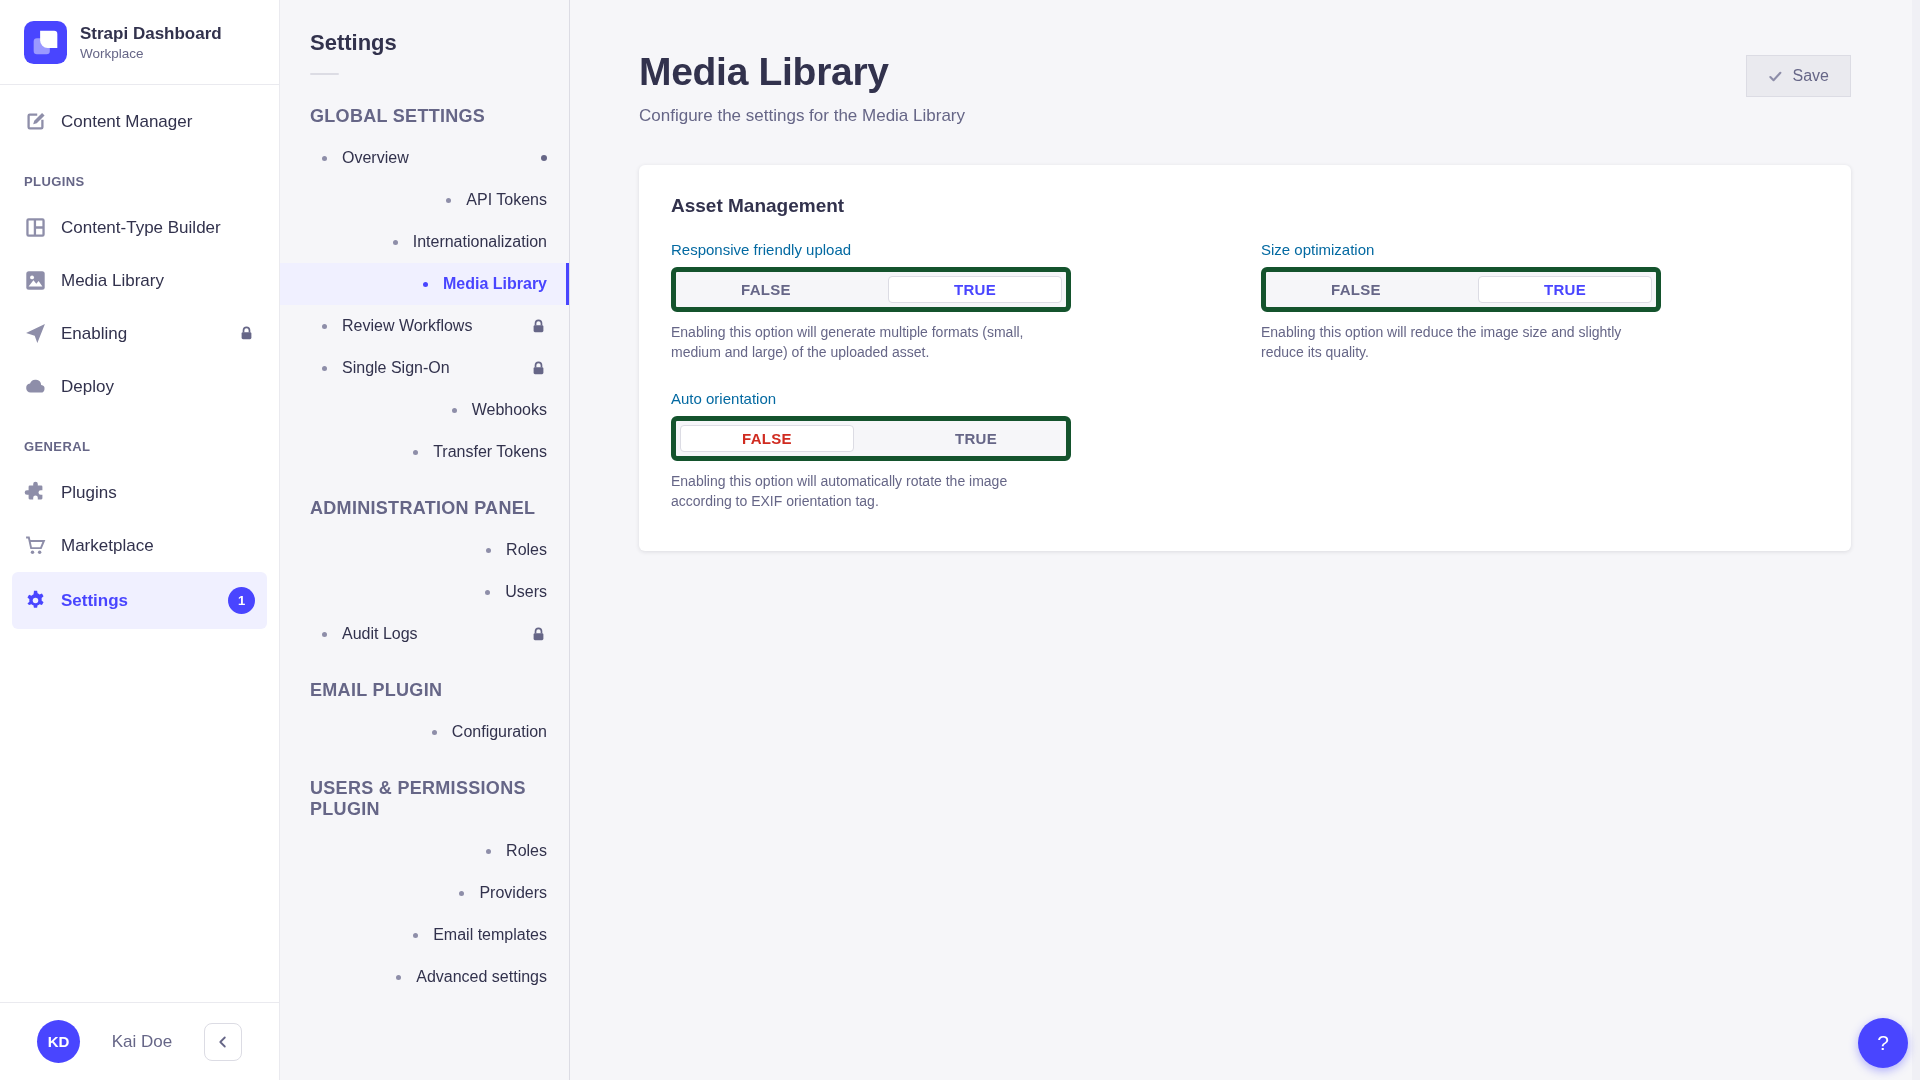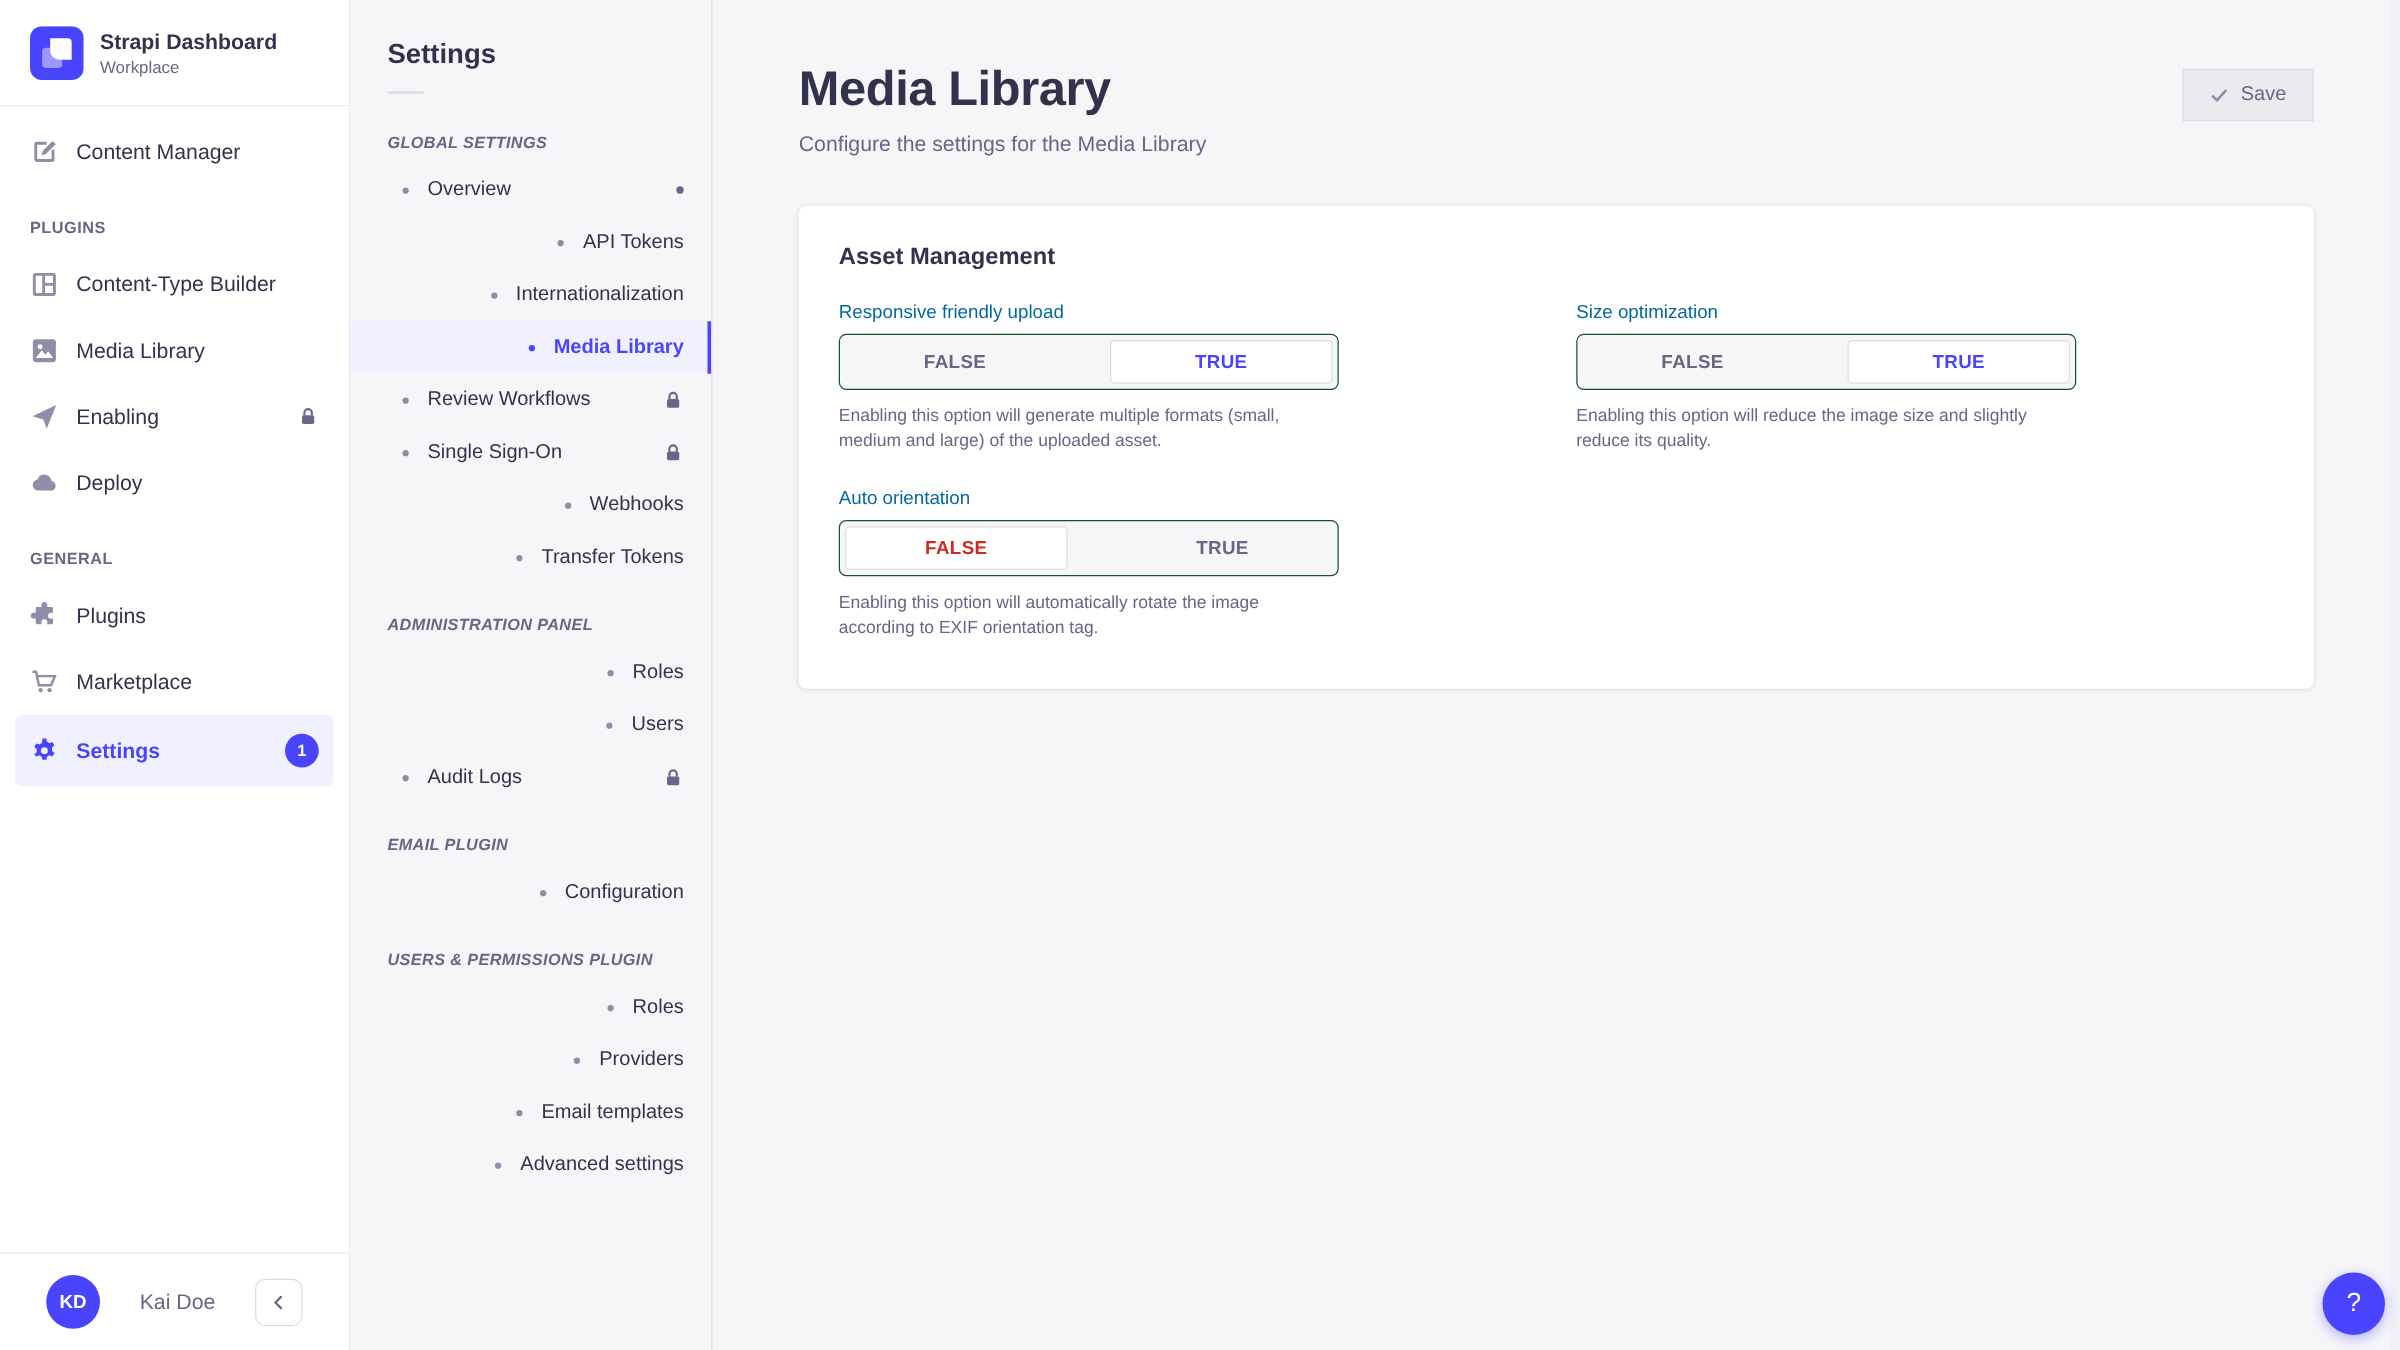--- a/index.html
+++ b/index.html
@@ -60,21 +60,21 @@
     cursor:pointer; flex:0 0 auto;
   }
   
   .sub-nav {
     width:290px; min-width:290px; height:100%;
     background:#f6f6f9; border-right:1px solid #dcdce4;
     padding-top:30px; overflow:hidden;
   }
   .sub-title { font-size:22px; font-weight:bold; color:#32324d; padding:0 30px; }
   .sub-title-hr { width:29px; height:2px; border-radius:2px; background:#dcdce4; margin:17px 30px 6px; }
-  .sub-section-label { font-size:13px; font-weight:bold; color:#666687; letter-spacing:.3px; padding:25px 30px 10px;font-style:italic; }
+  .sub-section-label { font-size:18px; font-weight:bold; color:#666687; letter-spacing:.3px; padding:25px 30px 10px; }
   .sub-item {
     display:flex; align-items:center; gap:15px;
     padding:12px 22px 12px 42px;
     font-size:16px; color:#32324d; cursor:pointer;justify-content:flex-end;
   }
   .bullet { width:5px; height:5px; border-radius:50%; background:#8e8ea9; flex:0 0 auto; }
   .sub-item .lock { margin-left:auto; color:#666687; display:flex; }
   .sub-item .notif-dot { margin-left:auto; width:6px; height:6px; border-radius:50%; background:#666687; }
   .sub-item.active {
     background:#f0f0ff; color:#4945ff; font-weight:bold;
@@ -100,21 +100,21 @@
     padding:30px 32px 40px;
   }
   .card-title { font-size:19px; font-weight:bold; color:#32324d; }
   .fields-grid {
     margin-top:24px;
     display:grid; grid-template-columns:400px 400px; column-gap:190px; row-gap:28px;
   }
   .field-label { font-size:15px; font-weight:normal; color:#0369a1; margin-bottom:9px; }
   .toggle {
     display:flex; height:45px; padding:4px;
-    background:#f6f6f9; border:1px solid #14532d; border-radius:6px;gap:36px;
+    background:#f6f6f9; border:5px solid #14532d; border-radius:6px;gap:36px;
   }
   .toggle-opt {
     flex:1; display:flex; align-items:center; justify-content:center;
     font-size:15px; font-weight:bold; letter-spacing:.3px;
     color:#666687; border-radius:4px; cursor:pointer;
   }
   .toggle-opt.sel { background:#fff; border:1px solid #dcdce4; }
   .toggle-opt.sel.on { color:#4945ff; }
   .toggle-opt.sel.off { color:#d02b20; }
   .field-hint { margin-top:11px; font-size:14px; line-height:1.4; color:#666687; max-width:405px; }

